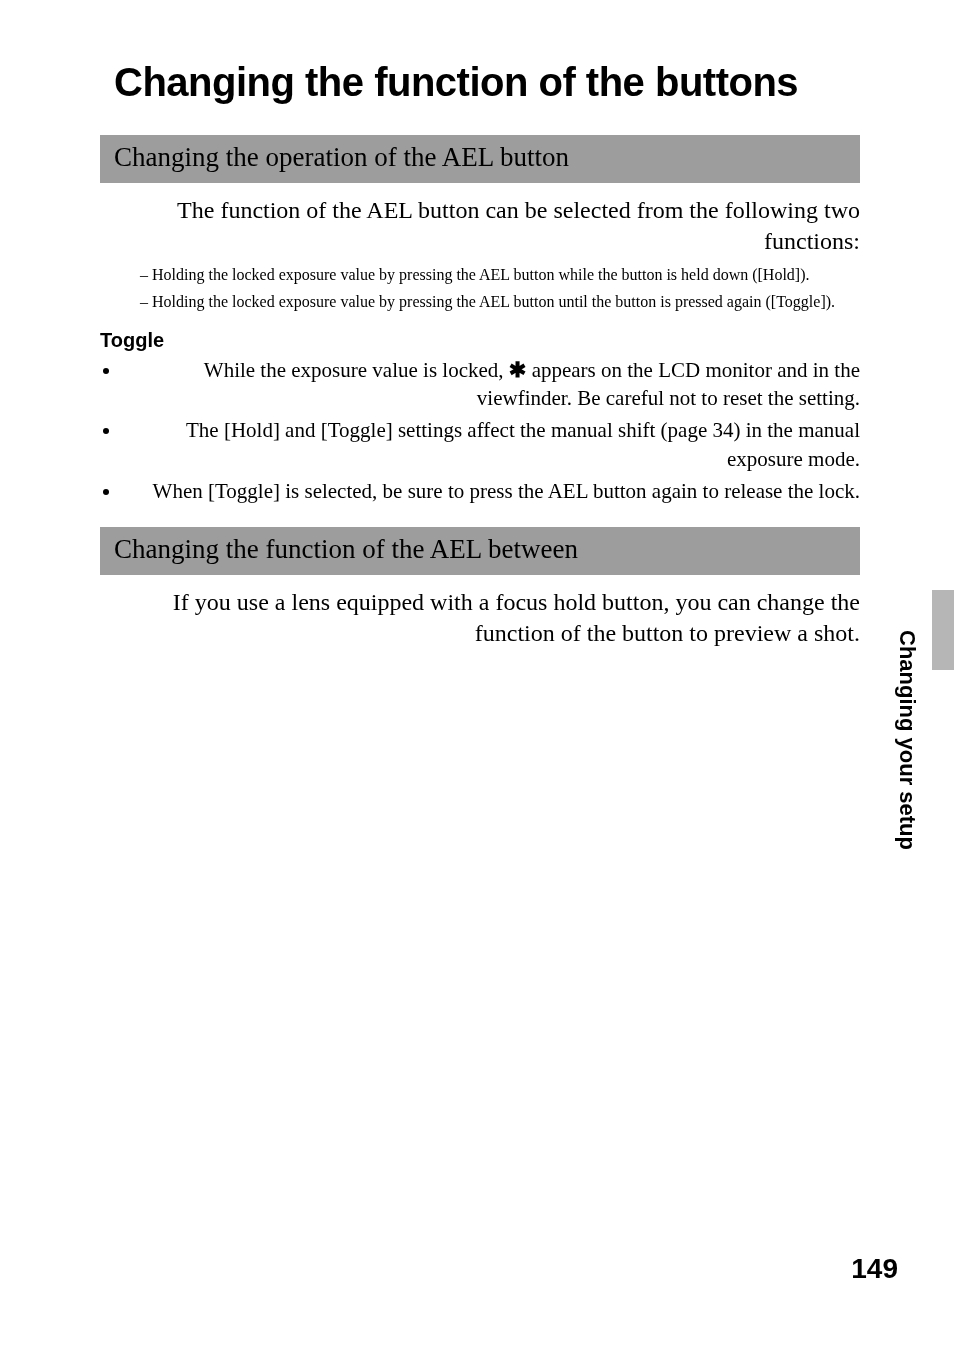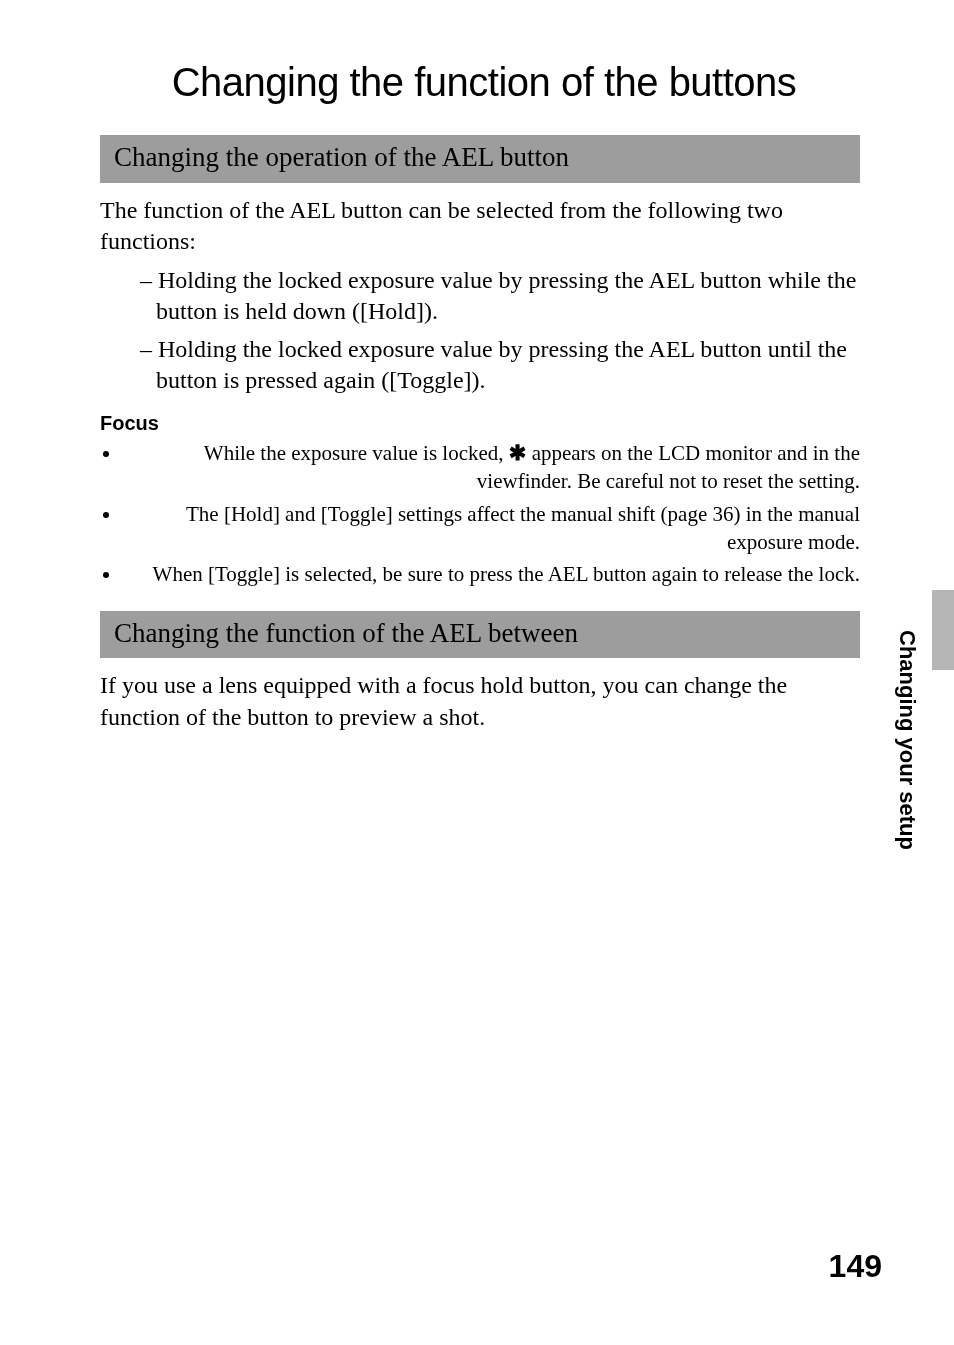--- a/index.html
+++ b/index.html
@@ -6,30 +6,30 @@
   .page{
     width:954px;height:1345px;position:relative;
     box-sizing:border-box;
     padding:60px 60px 0 100px;
     font-family:"Times New Roman",Times,serif;
     color:#000;
   }
   .content{width:760px;}
   h1.page-title{
     font-family:Arial,Helvetica,sans-serif;
-    font-weight:400;font-size:40px;margin:0 0 30px 8px;letter-spacing:-0.5px;text-align:center;
+    font-weight:700;font-size:40px;margin:0 0 30px 14px;letter-spacing:-0.5px;
   }
   .section-bar{
     background:#9d9d9d;
     padding:6px 14px 8px 14px;margin:0 0 12px 0;
     font-family:"Times New Roman",Times,serif;font-size:27px;line-height:1.25;
   }
-  p.body{font-size:24px;margin:0 0 8px 0;line-height:1.3;}
+  p.body{font-size:24px;margin:0 0 8px 0;line-height:1.3;text-align:right;}
   .dash-list{padding-left:40px;margin:0 0 16px 0;}
-  .dash-item{font-size:24px;line-height:1.3;text-indent:-16px;padding-left:16px;margin-bottom:6px;}
+  .dash-item{font-size:16px;line-height:1.3;text-indent:-16px;padding-left:16px;margin-bottom:6px;}
   .dash-item::before{content:"– ";}
   .menu-path{
     font-family:Arial,Helvetica,sans-serif;font-weight:bold;font-size:23px;
     margin:18px 0 18px 0;line-height:1.35;
   }
   .arrow{font-family:Arial,Helvetica,sans-serif;font-weight:bold;}
   .gear{display:inline-block;vertical-align:-2px;}
   .notes-hdr{font-family:Arial,Helvetica,sans-serif;font-weight:bold;font-size:20px;margin:8px 0 4px 0;}
   ul.notes{list-style:disc;padding-left:22px;margin:0 0 22px 0;}
   ul.notes li{font-size:21px;line-height:1.35;margin-bottom:4px;text-align:right;}
@@ -40,44 +40,44 @@
   }
   .side-tab .bar{
     position:absolute;right:0;top:0;width:22px;height:80px;background:#b6b6b6;
   }
   .side-tab .txt{
     position:absolute;right:34px;top:40px;
     font-family:Arial,Helvetica,sans-serif;font-weight:bold;font-size:22px;
     writing-mode:vertical-rl;text-orientation:mixed;white-space:nowrap;
   }
   .pagenum{
-    position:absolute;right:72px;bottom:60px;
-    font-family:Arial,Helvetica,sans-serif;font-weight:900;font-size:32px;
+    position:absolute;right:56px;bottom:60px;
+    font-family:Arial,Helvetica,sans-serif;font-weight:900;font-size:28px;
   }
 </style>
 </head>
 <body>
 
 <div class="page">
   <div class="content">
 
     <h1 class="page-title">Changing the function of the buttons</h1>
 
     <div class="section-bar">Changing the operation of the AEL button</div>
     <p class="body">The function of the AEL button can be selected from the following two functions:</p>
     <div class="dash-list">
       <div class="dash-item">Holding the locked exposure value by pressing the AEL button while the button is held down ([Hold]).</div>
       <div class="dash-item">Holding the locked exposure value by pressing the AEL button until the button is pressed again ([Toggle]).</div>
     </div>
-    <div class="notes-hdr">Focus</div>
+    <div class="notes-hdr">Toggle</div>
     <ul class="notes">
       <li>
         <span>While the exposure value is locked, </span><span class="star">✱</span><span> appears on the LCD monitor and in the viewfinder. Be careful not to reset the setting.</span>
       </li>
-      <li>The [Hold] and [Toggle] settings affect the manual shift (page 36) in the manual exposure mode.</li>
+      <li>The [Hold] and [Toggle] settings affect the manual shift (page 34) in the manual exposure mode.</li>
       <li>When [Toggle] is selected, be sure to press the AEL button again to release the lock.</li>
     </ul>
 
     <div class="section-bar">Changing the function of the AEL between</div>
 
     <p class="body">If you use a lens equipped with a focus hold button, you can change the function of the button to preview a shot.</p>
 
   </div>
 
   <div class="side-tab">

